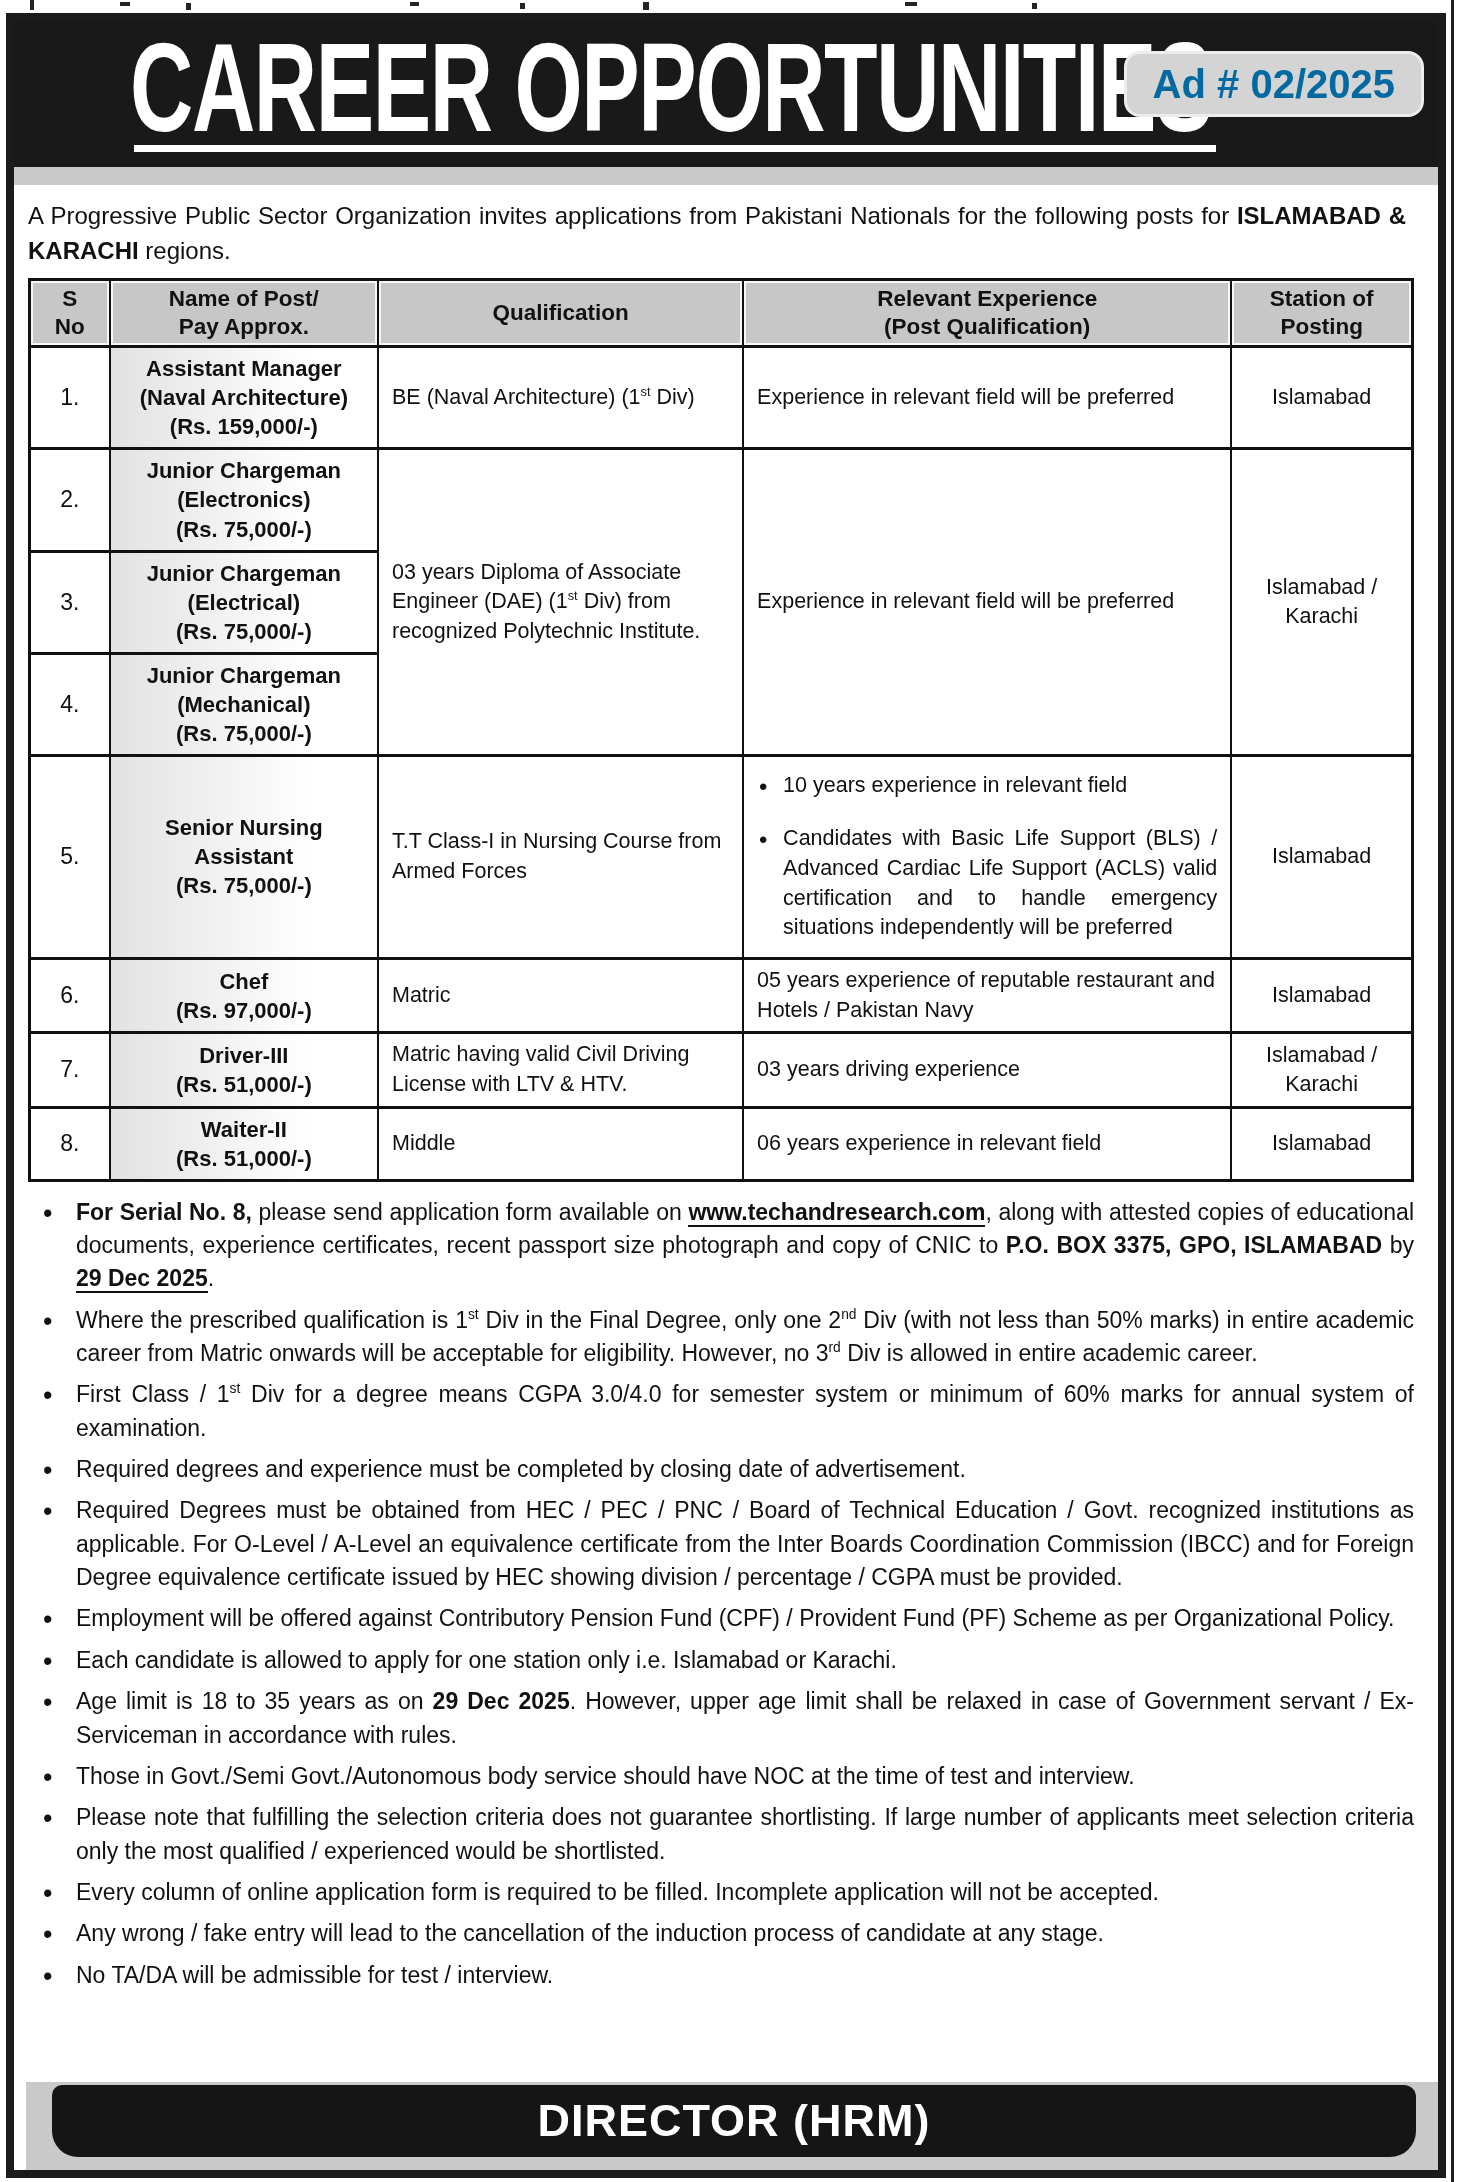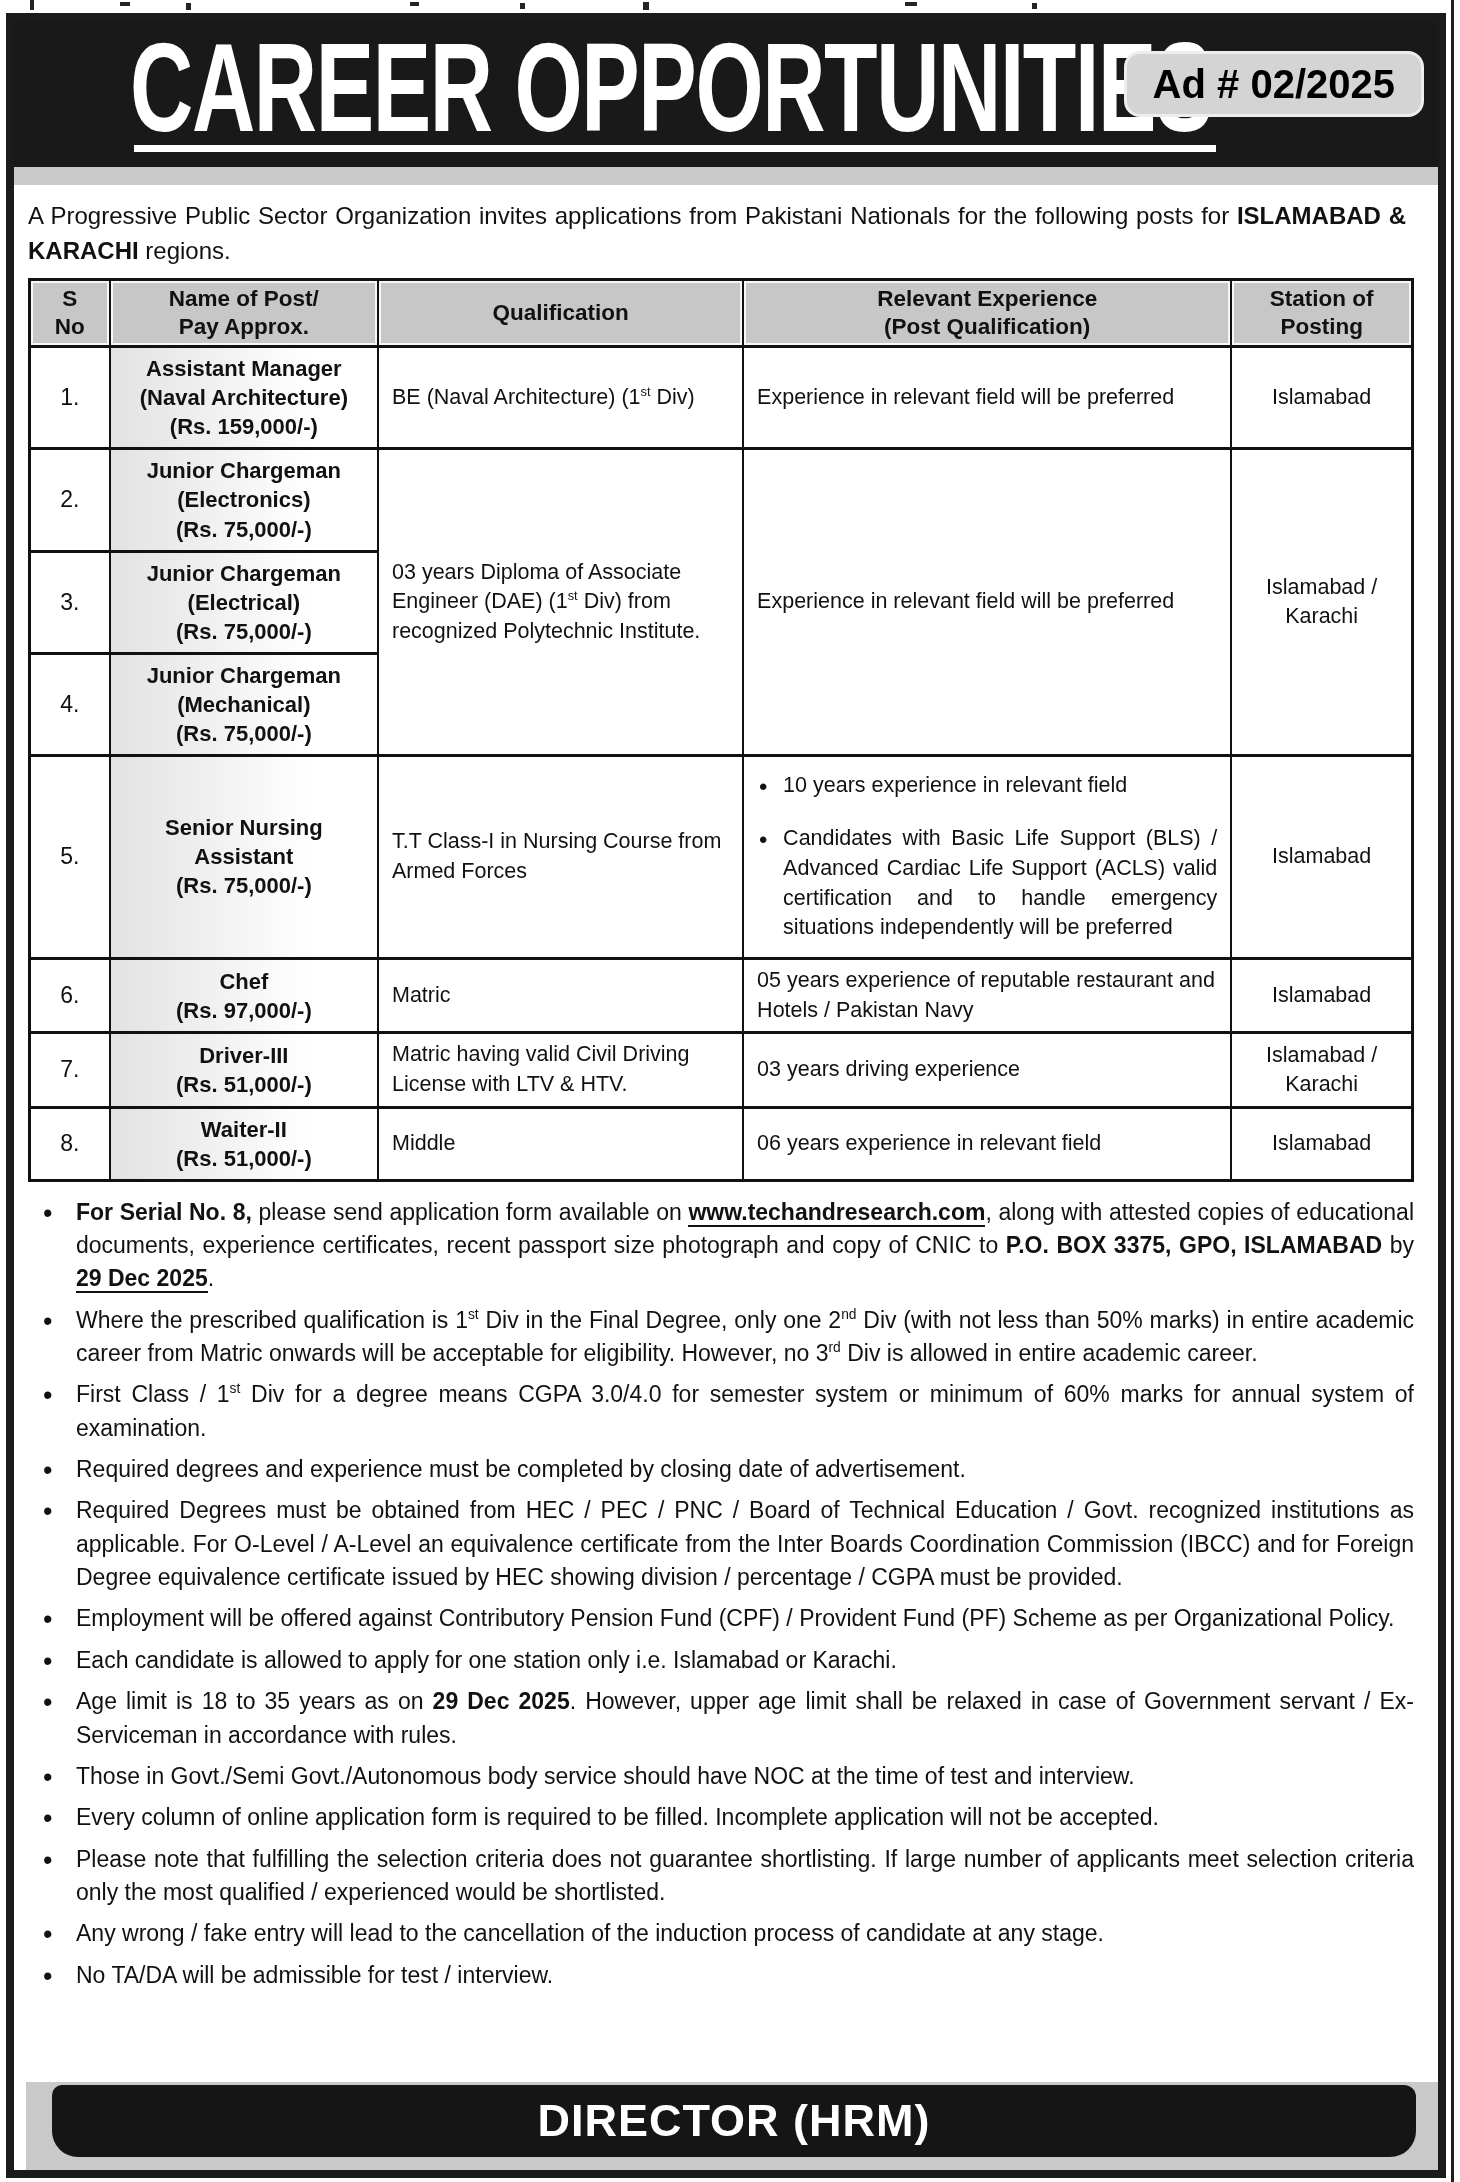--- a/index.html
+++ b/index.html
@@ -21,21 +21,21 @@
   
   .banner{position:relative;height:146px;background:#191919;flex:0 0 auto;}
   .title-svg{position:absolute;left:116px;top:16px;display:block;}
   .title-text{
     fill:#ffffff;font-family:"Liberation Sans", sans-serif;
     font-weight:bold;font-size:126px;letter-spacing:-2px;
   }
   .title-underline{position:absolute;left:120px;top:124px;width:1082px;height:7px;background:#ffffff;}
   .ad-badge{
     position:absolute;right:14px;top:30px;
-    background:#d4d4d4;color:#000000;border:3px solid #ededed;border-radius:16px;
+    background:#d4d4d4;color:#0369a1;border:3px solid #ededed;border-radius:16px;
     font-size:40px;font-weight:bold;padding:8px 26px;line-height:1.1;white-space:nowrap;
   }
   .gray-strip{height:18px;background:#c9c9c9;flex:0 0 auto;}
 
   
   .content{flex:1 1 auto;padding:0 24px 0 14px;overflow:hidden;}
   .intro{margin:14px 8px 10px 0;font-size:24px;line-height:1.44;text-align:justify;}
 
   
   table.jobs{width:100%;border-collapse:collapse;border:3px solid #111;table-layout:fixed;}
@@ -212,22 +212,22 @@
     <ul class="notes">
         <li><span style="font-weight: bold;">For Serial No. 8,</span><span> please send application form available on </span><span class="u" style="font-weight: bold;">www.techandresearch.com</span><span>, along with attested copies of educational documents, experience certificates, recent passport size photograph and copy of CNIC to </span><span style="font-weight: bold;">P.O. BOX 3375, GPO, ISLAMABAD</span><span> by </span><span class="u" style="font-weight: bold;">29 Dec 2025</span><span>.</span></li>
         <li><span>Where the prescribed qualification is 1</span><sup>st</sup><span> Div in the Final Degree, only one 2</span><sup>nd</sup><span> Div (with not less than 50% marks) in entire academic career from Matric onwards will be acceptable for eligibility. However, no 3</span><sup>rd</sup><span> Div is allowed in entire academic career.</span></li>
         <li><span>First Class / 1</span><sup>st</sup><span> Div for a degree means CGPA 3.0/4.0 for semester system or minimum of 60% marks for annual system of examination.</span></li>
         <li><span>Required degrees and experience must be completed by closing date of advertisement.</span></li>
         <li><span>Required Degrees must be obtained from HEC / PEC / PNC / Board of Technical Education / Govt. recognized institutions as applicable. For O-Level / A-Level an equivalence certificate from the Inter Boards Coordination Commission (IBCC) and for Foreign Degree equivalence certificate issued by HEC showing division / percentage / CGPA must be provided.</span></li>
         <li><span>Employment will be offered against Contributory Pension Fund (CPF) / Provident Fund (PF) Scheme as per Organizational Policy.</span></li>
         <li><span>Each candidate is allowed to apply for one station only i.e. Islamabad or Karachi.</span></li>
         <li><span>Age limit is 18 to 35 years as on </span><span style="font-weight: bold;">29 Dec 2025</span><span>. However, upper age limit shall be relaxed in case of Government servant / Ex-Serviceman in accordance with rules.</span></li>
         <li><span>Those in Govt./Semi Govt./Autonomous body service should have NOC at the time of test and interview.</span></li>
+        <li><span>Please note that fulfilling the selection criteria does not guarantee shortlisting. If large number of applicants meet selection criteria only the most qualified / experienced would be shortlisted.</span></li>
         <li><span>Every column of online application form is required to be filled. Incomplete application will not be accepted.</span></li>
-        <li><span>Please note that fulfilling the selection criteria does not guarantee shortlisting. If large number of applicants meet selection criteria only the most qualified / experienced would be shortlisted.</span></li>
         <li><span>Any wrong / fake entry will lead to the cancellation of the induction process of candidate at any stage.</span></li>
         <li><span>No TA/DA will be admissible for test / interview.</span></li>
       </ul>
 
   </div>
 
   <div class="footer-strip">
     <div class="footer-bar">DIRECTOR (HRM)</div>
   </div>
 

